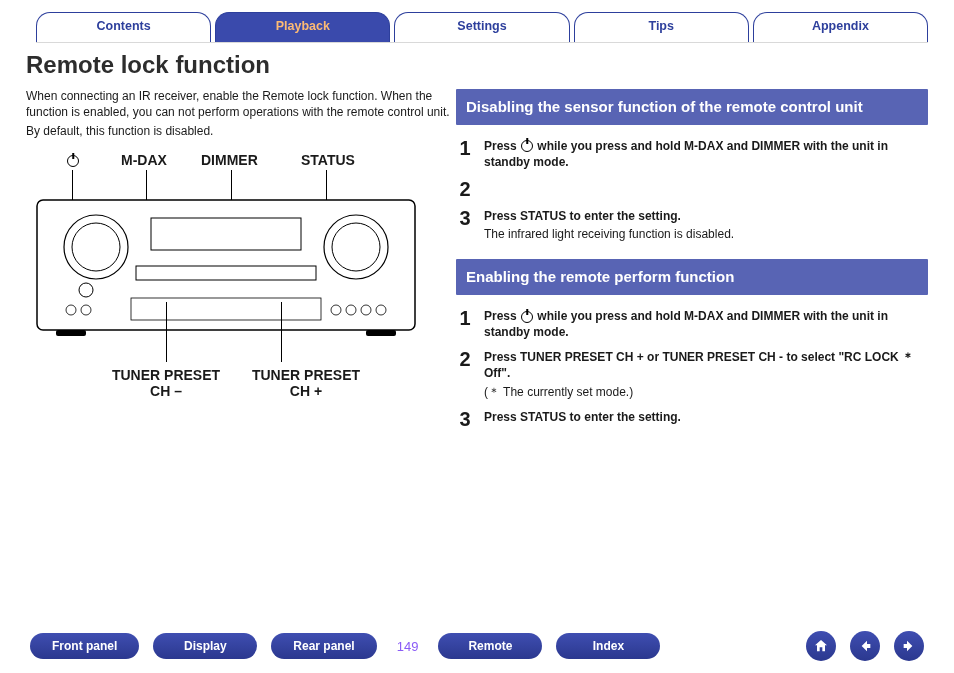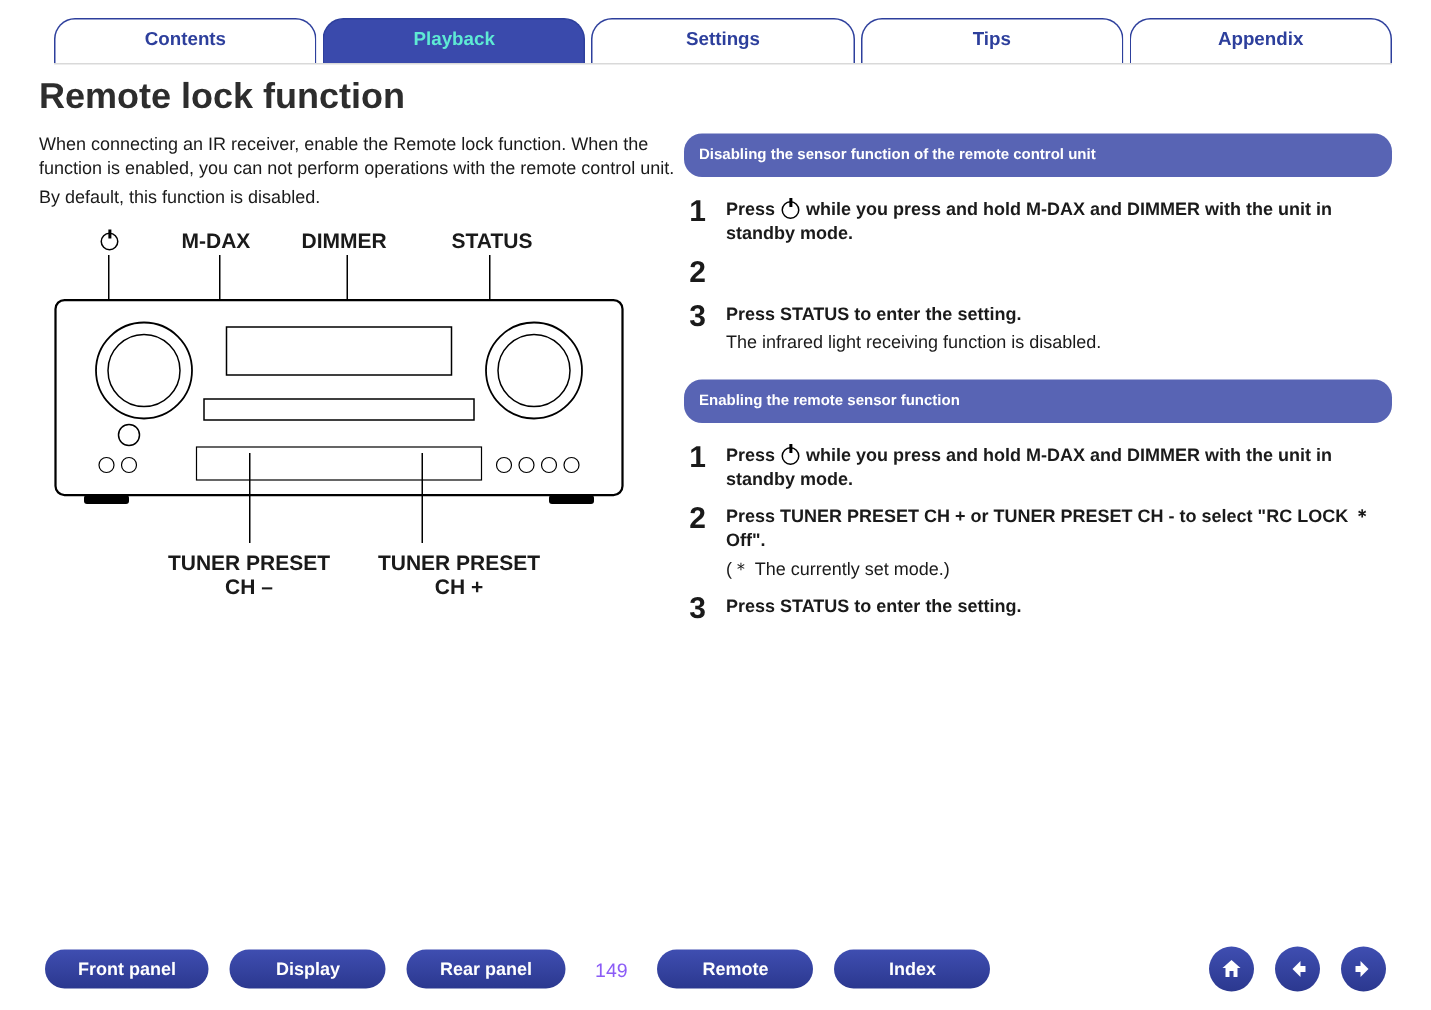--- a/index.html
+++ b/index.html
@@ -29,33 +29,33 @@
     flex:1;position:relative;
     color:var(--tab-txt);font-weight:bold;font-size:12.5px;
     text-align:center;line-height:26px;
     border:1px solid var(--blue);
     border-bottom:none;
     border-top-left-radius:14px;border-top-right-radius:14px;
     margin-right:4px;
     background:#fff;
   }
   .tab:last-child{margin-right:0;}
-  .tab.active{background:var(--blue-strong);color:#5eead4;}
+  .tab.active{background:var(--blue-strong);color:#fdba74;}
   h1.page-title{
     font-size:24px;font-weight:bold;color:#2d2d2d;
     margin:6px 0 6px 0;
   }
   .cols{display:flex;}
   .col-l{flex:0 0 430px;}
   .col-r{flex:1 1 auto;}
   .intro p{font-size:12px;line-height:1.35;margin:3px 0;}
   .section-hdr{
     background:var(--blue-fill);
-    color:#fff;font-weight:bold;font-size:10px;
-    padding:8px 10px;border-radius:12px;
+    color:#fff;font-weight:bold;font-size:15px;
+    padding:8px 10px;border-radius:1px;
     margin:4px 0 10px 0;
     line-height:1.3;
   }
   .steps{margin:0 0 14px 0;}
   .step{display:flex;gap:10px;margin:3px 0;padding:3px 0;}
   .step-num{font-size:20px;font-weight:bold;width:18px;flex:0 0 18px;text-align:center;line-height:1;}
   .step-body{flex:1;font-size:12px;line-height:1.35;}
   .step-body .bold{font-weight:bold;}
   .step-body .sub{font-weight:normal;display:block;margin-top:2px;}
   .power-icon{
@@ -172,21 +172,21 @@
       </div>
       <div class="step">
         <div class="step-num">2</div>
       </div>
       <div class="step">
         <div class="step-num">3</div>
         <div class="step-body"><span class="bold">Press STATUS to enter the setting.</span><span class="sub">The infrared light receiving function is disabled.</span></div>
       </div>
     </div>
 
-    <div class="section-hdr">Enabling the remote sensor function</div>
+    <div class="section-hdr">Enabling the remote perform function</div>
     <div class="steps">
       <div class="step">
         <div class="step-num">1</div>
         <div class="step-body"><span class="bold"><span>Press </span><span class="power-icon"></span><span> while you press and hold M-DAX and DIMMER with the unit in standby mode.</span></span></div>
       </div>
       <div class="step">
         <div class="step-num">2</div>
         <div class="step-body"><span class="bold star">Press TUNER PRESET CH + or TUNER PRESET CH - to select "RC LOCK ＊Off".</span><span class="sub star">(＊ The currently set mode.)</span></div>
       </div>
       <div class="step">

